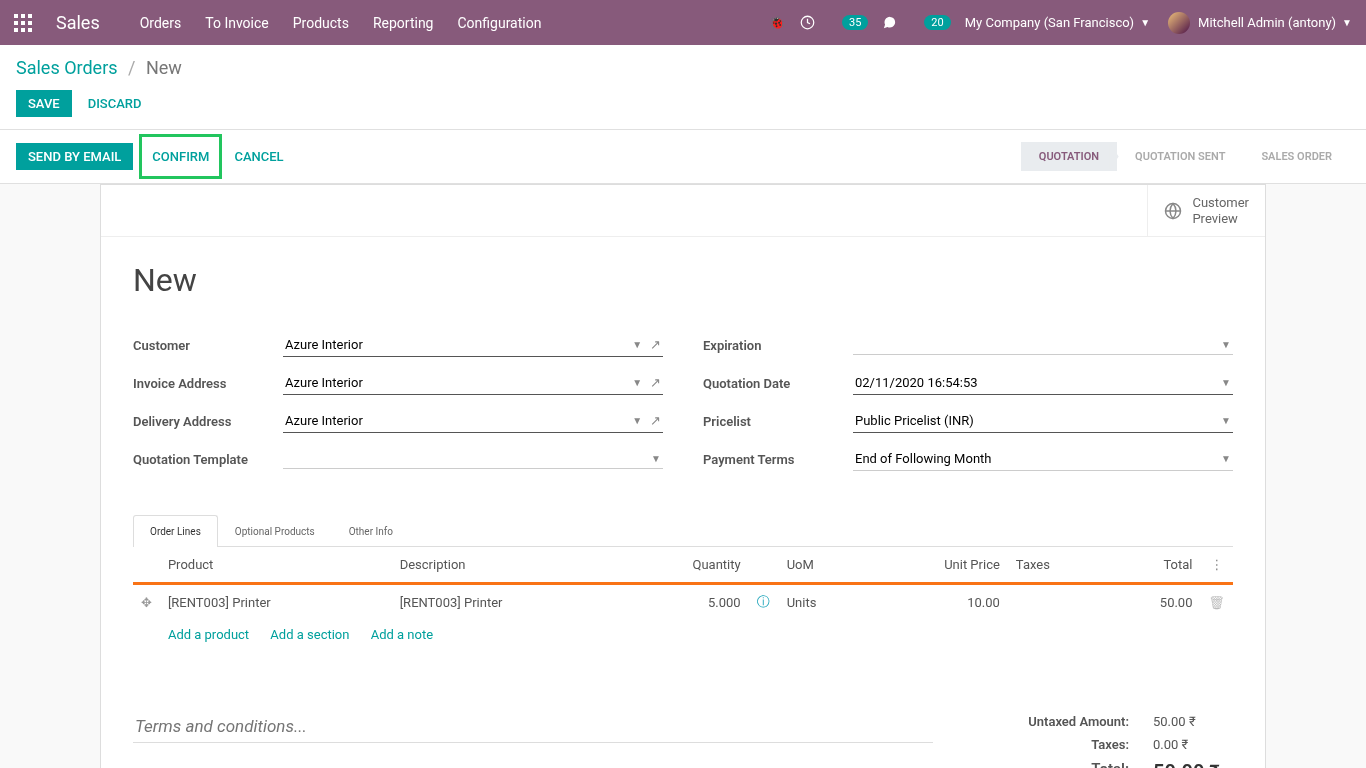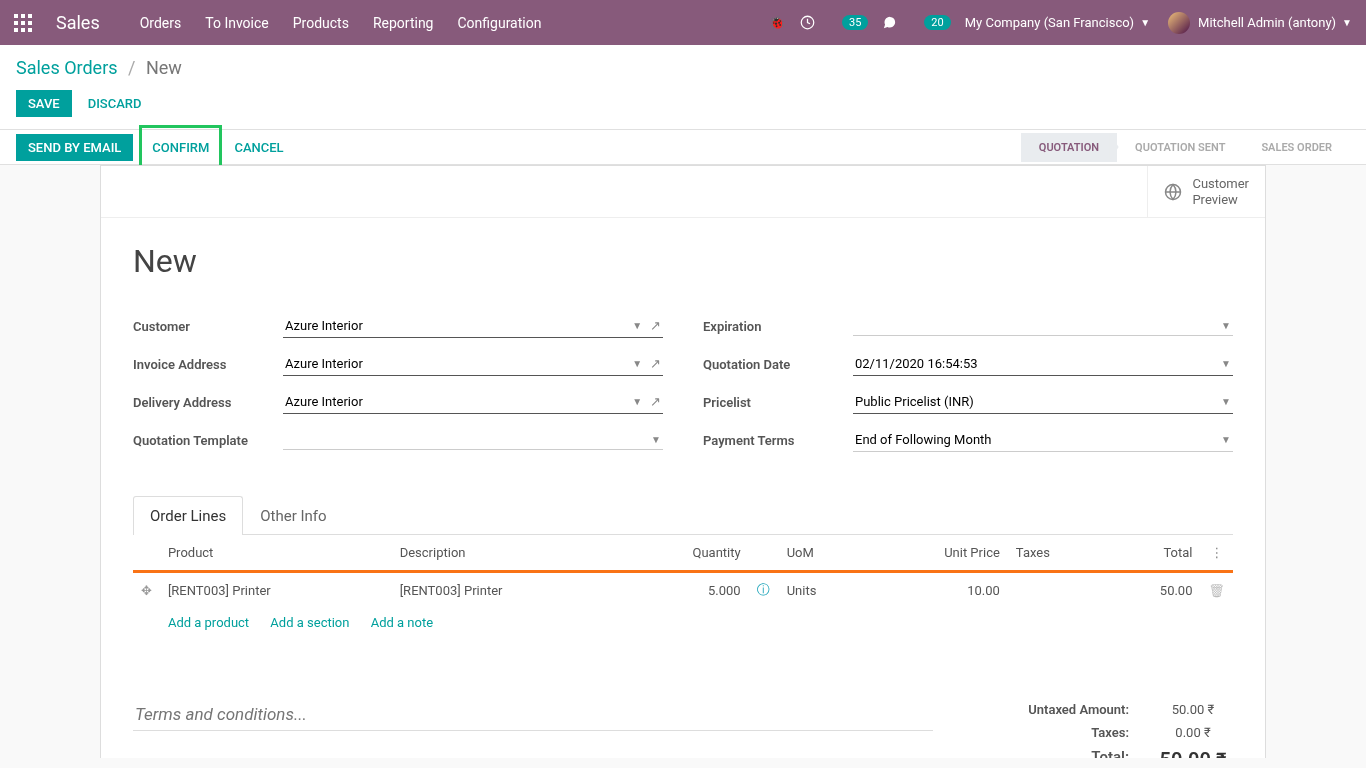--- a/index.html
+++ b/index.html
@@ -20,21 +20,21 @@
 
 .breadcrumb-bar { padding: 12px 16px 8px; background: #fff; }
 .breadcrumb { font-size: 18px; color: #777; }
 .breadcrumb .bc-link { color: #00A09D; cursor: pointer; }
 .breadcrumb .bc-sep { color: #aaa; margin: 0 6px; }
 
 .action-buttons { padding: 4px 16px 12px; background: #fff; }
 .btn-primary { background: #00A09D; color: #fff; border: none; padding: 6px 12px; font-size: 13px; font-weight: 500; cursor: pointer; text-transform: uppercase; }
 .btn-link-teal { color: #00A09D; border: none; background: none; padding: 6px 12px; font-size: 13px; font-weight: 500; cursor: pointer; text-transform: uppercase; }
 
-.statusbar { display: flex; align-items: center; background: #fff; border-top: 1px solid #e0e0e0; border-bottom: 1px solid #e0e0e0; padding: 0 16px; height: 36px; }
+.statusbar { display: flex; align-items: center; background: #fff; border-top: 1px solid #e0e0e0; border-bottom: 1px solid #e0e0e0; padding: 0 16px; height: 55px; }
 .statusbar .btn-primary { margin-right: 6px; }
 .statusbar .highlighted { border: 3px solid #22c55e; padding: 12px 10px; }
 .statusbar .spacer { flex: 1; }
 .statusbar .stage { padding: 8px 18px; font-size: 11px; font-weight: 600; color: #aaa; text-transform: uppercase; position: relative; cursor: pointer; }
 .statusbar .stage.active { background: #e9ecef; color: #875A7B; }
 .statusbar .stage::after { content: ''; position: absolute; right: -8px; top: 0; bottom: 0; width: 16px; background: inherit; clip-path: polygon(0 0, 60% 50%, 0 100%); }
 
 .main-area { padding: 0 100px; background: #f9f9f9; height: calc(768px - 45px - 50px - 42px - 38px); overflow-y: auto; }
 .sheet { background: #fff; border: 1px solid #ddd; position: relative; }
 .sheet-topbar { display: flex; justify-content: flex-end; border-bottom: 1px solid #eee; }
@@ -48,41 +48,41 @@
 .form-grid { display: flex; gap: 40px; margin-bottom: 32px; }
 .form-col { flex: 1; }
 .form-row { display: flex; align-items: center; margin-bottom: 10px; min-height: 28px; }
 .form-label { width: 150px; font-size: 13px; font-weight: 600; color: #555; }
 .form-input { flex: 1; border: none; border-bottom: 1px solid #ccc; padding: 4px 2px; font-size: 13px; background: transparent; position: relative; display: flex; align-items: center; }
 .form-input .dd { margin-left: auto; color: #888; font-size: 10px; cursor: pointer; }
 .form-input .ext { margin-left: 8px; color: #888; cursor: pointer; }
 .form-input.required { border-bottom-color: #555; border-bottom-width: 1px; }
 
 .tabs { display: flex; border-bottom: 1px solid #ddd; }
-.tab { padding: 10px 16px; font-size: 15px; color: #666; cursor: pointer; border: 1px solid transparent; border-bottom: none; margin-bottom: -1px; }
+.tab { padding: 10px 16px; font-size: 10px; color: #666; cursor: pointer; border: 1px solid transparent; border-bottom: none; margin-bottom: -1px; }
 .tab.active { border-color: #ddd; background: #fff; color: #333; border-radius: 3px 3px 0 0; }
 
 .table { width: 100%; font-size: 13px; margin-top: 0; border-collapse: collapse; }
 .table th { text-align: left; padding: 10px 8px; font-weight: 400; color: #555; border-bottom: 3px solid #f97316; }
 .table td { padding: 8px 8px; color: #555; }
 .table .num { text-align: right; }
 .table .drag-handle { width: 20px; color: #999; cursor: move; }
 .table .info-icon { color: #17a2b8; cursor: pointer; }
 .table .trash { color: #bbb; cursor: pointer; }
 .table .kebab { color: #888; cursor: pointer; text-align: center; width: 20px; }
 
 .add-links { padding: 8px; font-size: 13px; }
 .add-links a { color: #00A09D; margin-right: 18px; cursor: pointer; text-decoration: none; }
 
 .terms-box { margin-top: 60px; display: flex; align-items: flex-start; gap: 20px; }
 .terms-input { flex: 1; border: none; border-bottom: 1px solid #ddd; padding: 6px 2px; font-size: 17px; color: #999; font-style: italic; background: transparent; }
 .totals { width: 280px; font-size: 13px; }
 .totals .trow { display: flex; justify-content: flex-end; padding: 4px 0; }
 .totals .tlabel { font-weight: 600; color: #555; margin-right: 24px; }
-.totals .tval { width: 80px; text-align: center; color: #555; }
+.totals .tval { width: 80px; text-align: left; color: #555; }
 .totals .grand .tlabel { font-size: 15px; }
 .totals .grand .tval { font-size: 20px; font-weight: 600; color: #333; }
 
 ::-webkit-scrollbar { width: 12px; }
 ::-webkit-scrollbar-track { background: #f0f0f0; }
 ::-webkit-scrollbar-thumb { background: #ccc; border-radius: 6px; }
 </style>
 </head>
 <body>
 
@@ -233,20 +233,21 @@
             <div class="form-input">
               <span>End of Following Month</span>
               <span class="dd">▼</span>
             </div>
           </div>
         </div>
       </div>
 
       <div class="tabs">
         <div class="tab active">Order Lines</div>
+        <div class="tab">Optional Products</div>
         <div class="tab">Other Info</div>
       </div>
 
       <table class="table">
         <thead>
           <tr>
             <th class="drag-handle"></th>
             <th>Product</th>
             <th>Description</th>
             <th class="num">Quantity</th>

